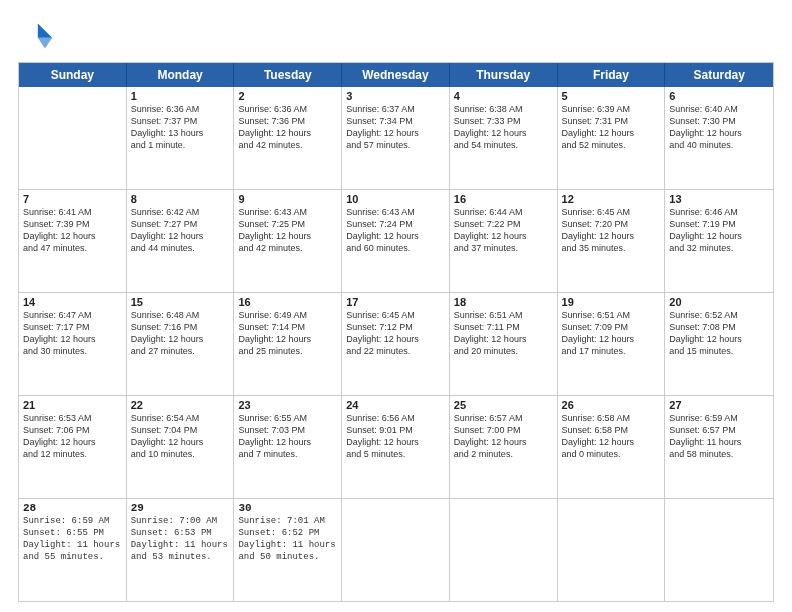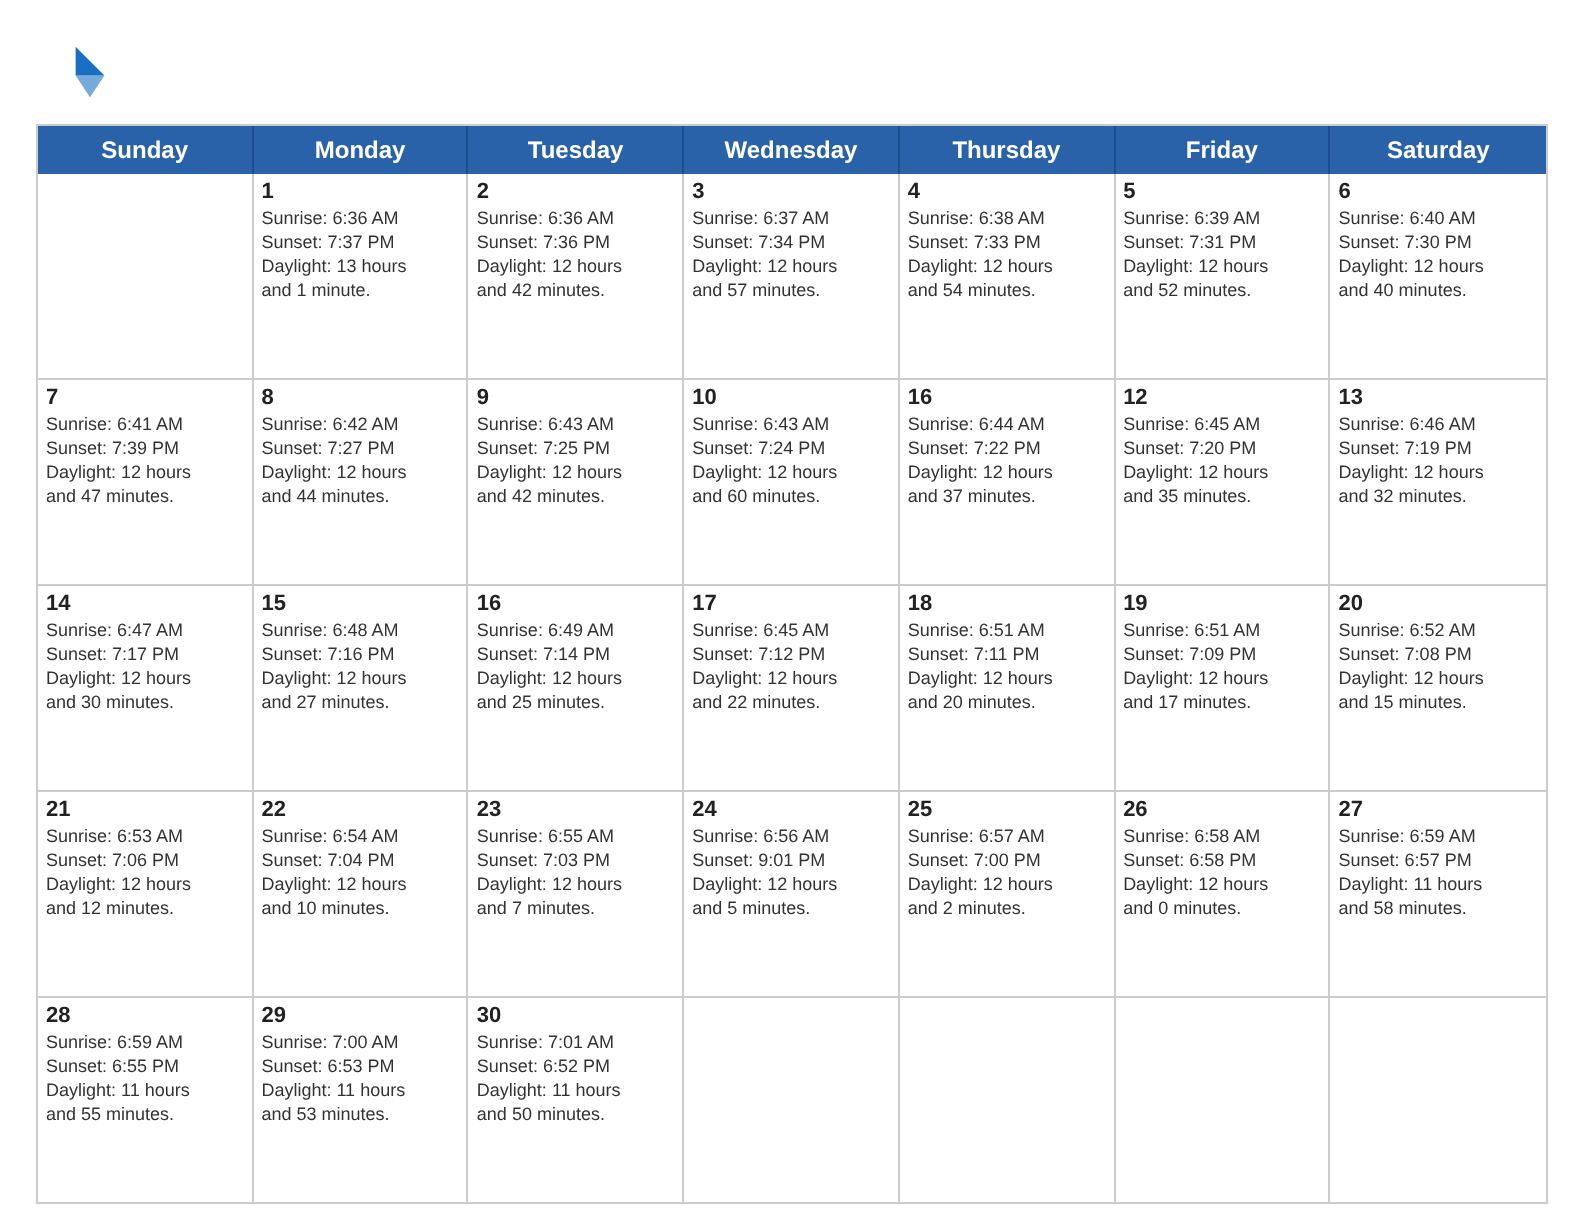--- a/index.html
+++ b/index.html
@@ -77,21 +77,21 @@
       flex: 1;
       display: flex;
       flex-direction: column;
     }
     .cal-row {
       display: grid;
       grid-template-columns: repeat(7, 1fr);
       flex: 1;
       border-bottom: 1px solid #ccc;
     }
-    .cal-row:last-child { border-bottom: none; }
+    .cal-row:last-child { border-bottom: none; font-family: Liberation Mono, monospace; }
     .cal-cell {
       border-right: 1px solid #ccc;
       padding: 3px 4px;
       font-size: 9.5px;
       color: #333;
       min-height: 0;
       overflow: hidden;
     }
     .cal-cell:last-child { border-right: none; }
     .cal-cell.empty { background: #fff; }

